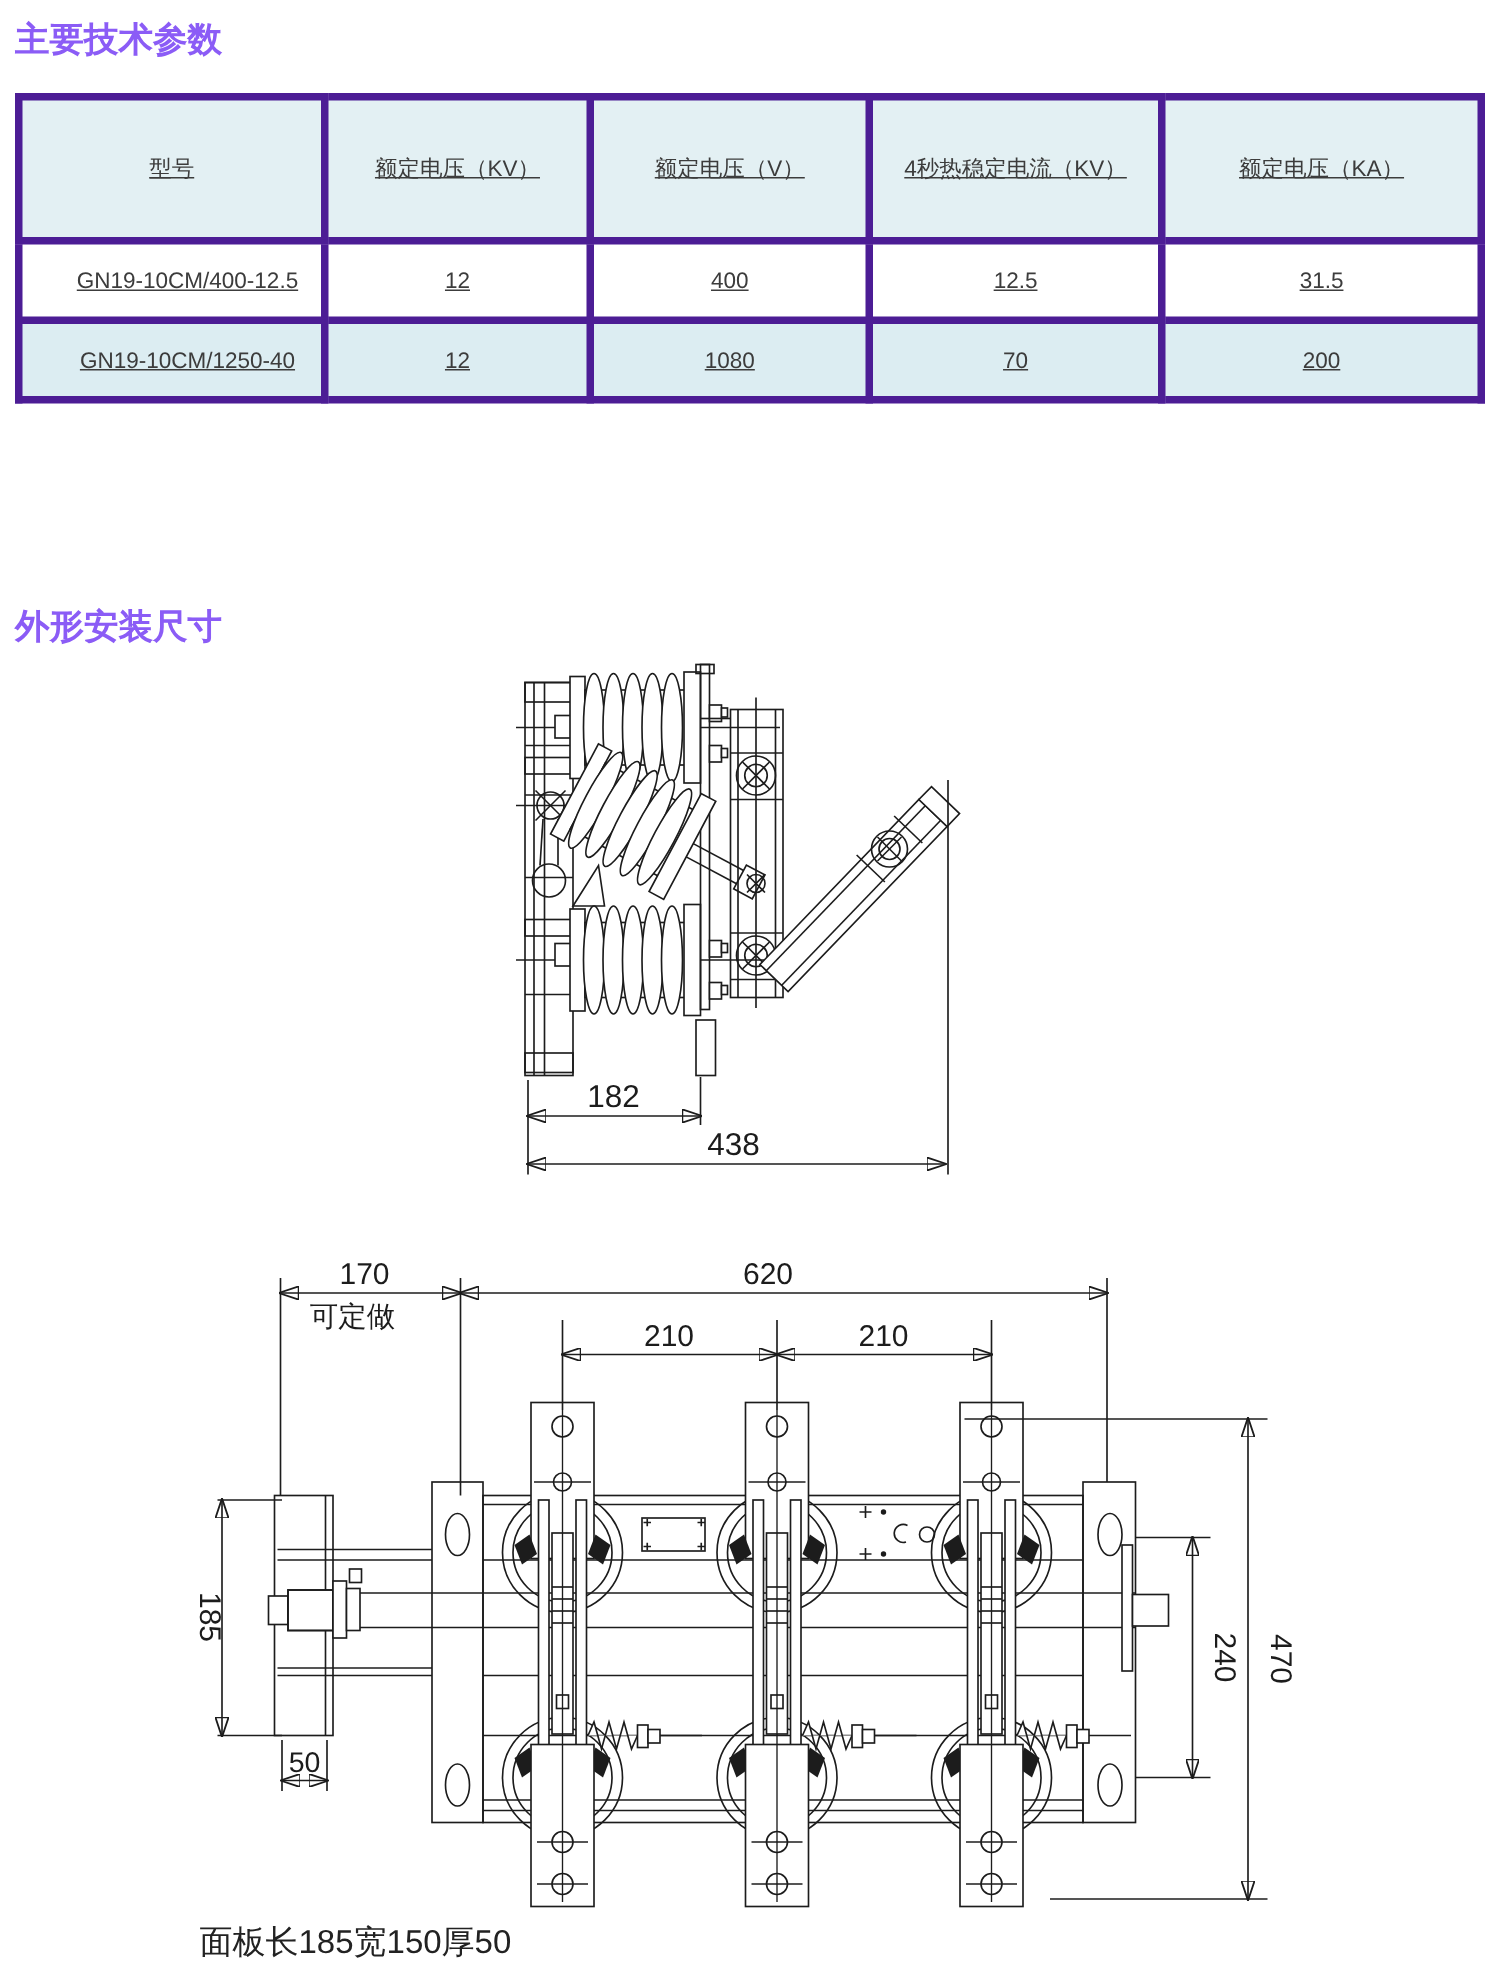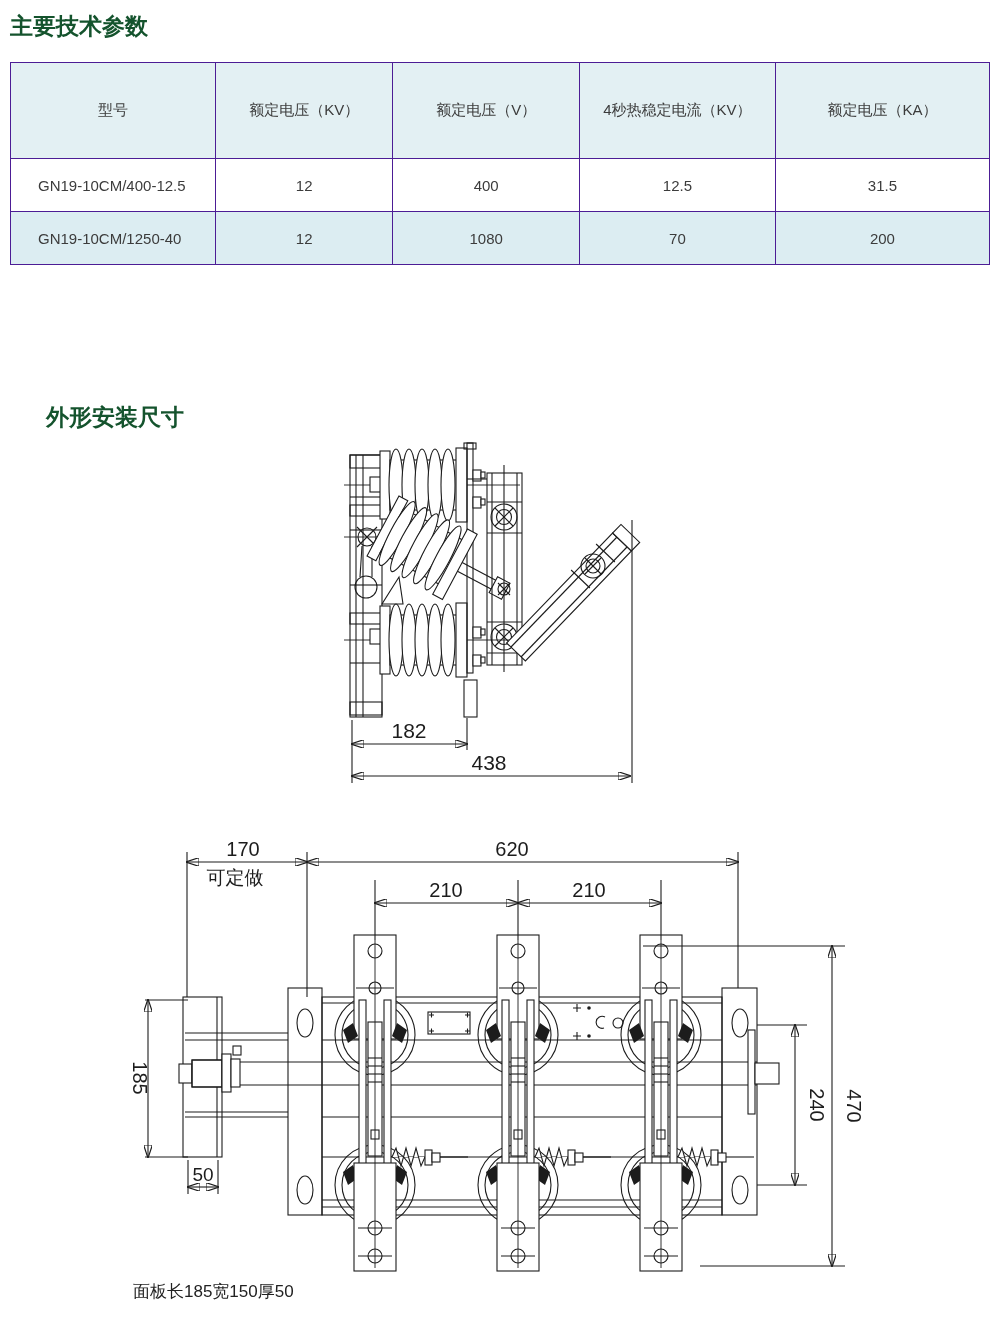--- a/index.html
+++ b/index.html
@@ -1,36 +1,36 @@
 <!DOCTYPE html>
 <html><head>
 <meta charset="utf-8">
 <style>
   html,body{margin:0;padding:0;background:#fff;}
   .wrap{position:relative;width:1000px;height:1323px;background:#fff;overflow:hidden;
         font-family:"Liberation Sans","DejaVu Sans",sans-serif;}
-  .sec-title{position:absolute;left:10px;font-size:23px;font-weight:bold;color:#14532d;margin:0;}
+  .sec-title{position:absolute;left:10px;font-size:23px;font-weight:bold;color:#8b5cf6;margin:0;}
   #title1{top:11px;}
-  #title2{top:402px;margin-left:36px;}
+  #title2{top:402px;}
   table.spec{position:absolute;left:10px;top:62px;width:980px;border-collapse:collapse;
              table-layout:fixed;font-size:15px;color:#3c3c3c;}
-  table.spec th,table.spec td{border:1px solid #4c1d95;text-align:center;font-weight:normal;
-             padding:0 6px;}
+  table.spec th,table.spec td{border:5px solid #4c1d95;text-align:center;font-weight:normal;
+             padding:0 6px;text-decoration:underline;}
   table.spec thead tr{height:96px;background:#e3f0f3;}
   table.spec tbody tr{height:53px;}
   table.spec tbody tr:nth-child(even){background:#dcedf2;}
-  table.spec tbody td:first-child{text-align:left;padding-left:27px;}
+  table.spec tbody td:first-child{text-align:center;padding-left:27px;}
   svg{position:absolute;}
   svg line,svg rect,svg circle,svg ellipse,svg path,svg polygon,svg polyline{
       stroke:#1c1c1c;stroke-width:1.1;fill:none;}
   svg .w{fill:#ffffff;}
   svg .dk{fill:#1c1c1c;stroke:none;}
   svg .thin{stroke-width:0.9;}
   svg text{fill:#1c1c1c;stroke:none;font-family:"Liberation Sans","DejaVu Sans",sans-serif;}
-  .note{position:absolute;left:133px;top:1280px;font-size:17px;color:#222;}
+  .note{position:absolute;left:133px;top:1280px;font-size:22px;color:#222;}
 </style>
 </head>
 <body>
 
 <div class="wrap">
 
   <h1 id="title1" class="sec-title">主要技术参数</h1>
 
   <table class="spec">
     <thead>

